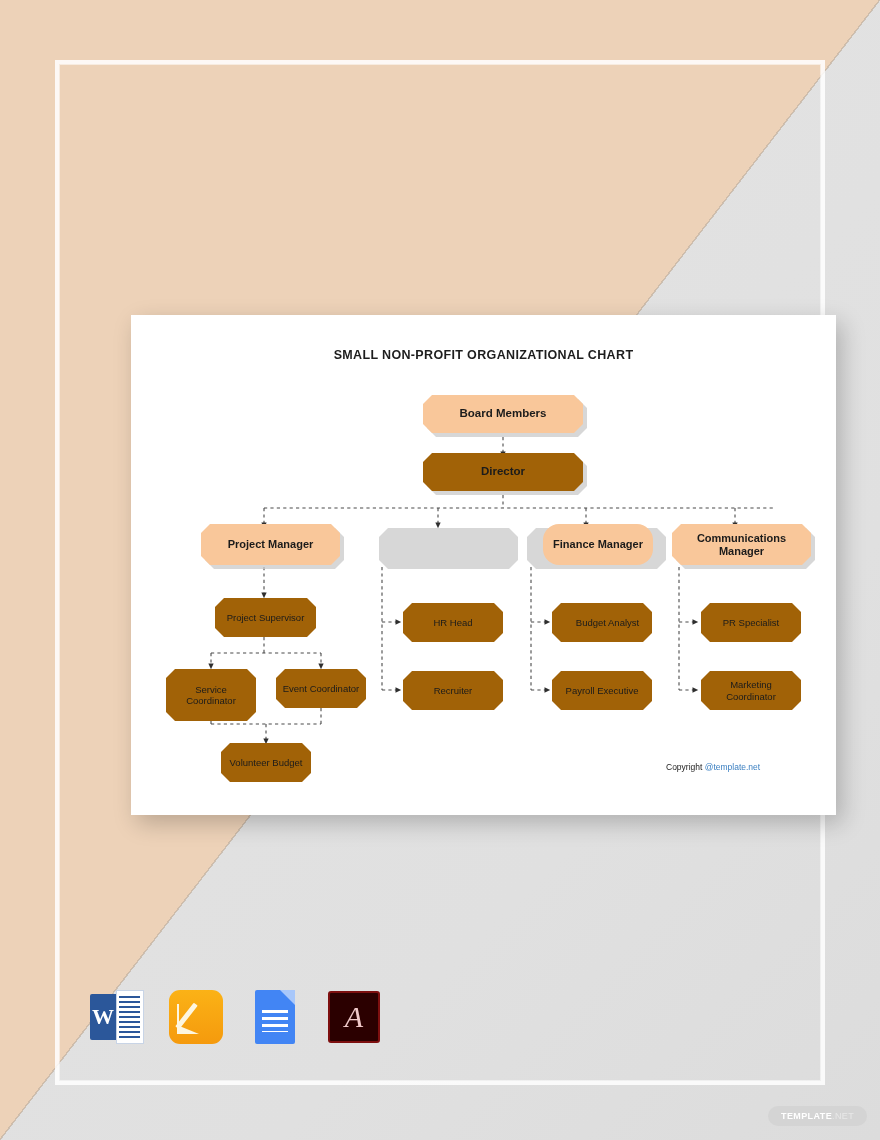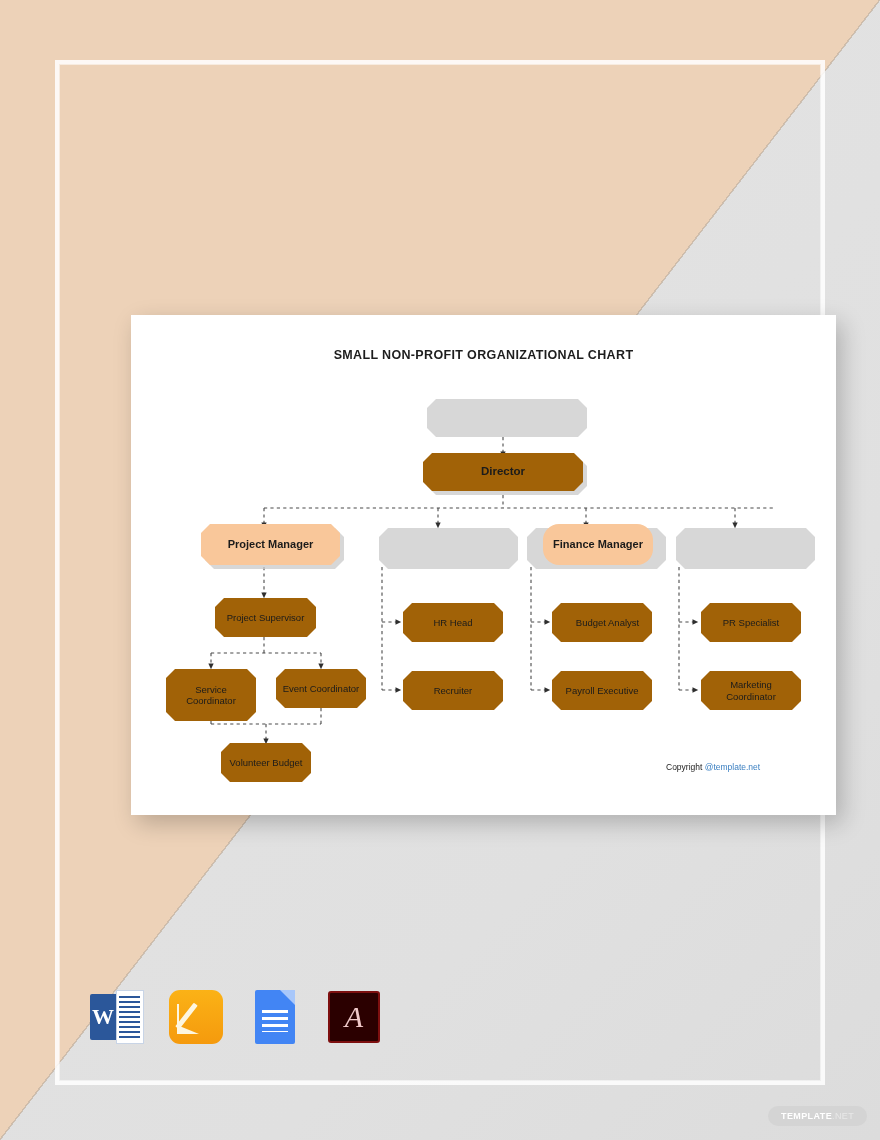--- a/index.html
+++ b/index.html
@@ -184,34 +184,40 @@
       </g>
     </svg>
 
     <div class="node-shadow" style="left:296px;top:84px;width:160px;height:38px;"></div>
     <div class="node-shadow" style="left:296px;top:142px;width:160px;height:38px;"></div>
     <div class="node-shadow" style="left:74px;top:213px;width:139px;height:41px;"></div>
     <div class="node-shadow" style="left:248px;top:213px;width:139px;height:41px;"></div>
     <div class="node-shadow" style="left:396px;top:213px;width:139px;height:41px;"></div>
     <div class="node-shadow" style="left:545px;top:213px;width:139px;height:41px;"></div>
 
+    <div class="node orange lvl1" style="left:292px;top:80px;width:160px;height:38px;">
+      <span class="lbl">Board Members</span>
+    </div>
 
     <div class="node gray lvl1" style="left:292px;top:138px;width:160px;height:38px;">
       <span class="lbl">Director</span>
     </div>
 
     <div class="node orange lvl2" style="left:70px;top:209px;width:139px;height:41px;">
       <span class="lbl">Project Manager</span>
     </div>
 
 
     <div class="node orange lvl2" style="left:412px;top:209px;width:110px;height:41px;border-radius:16px;">
       <span class="lbl">Finance Manager</span>
     </div>
 
+    <div class="node orange lvl2" style="left:541px;top:209px;width:139px;height:41px;">
+      <span class="lbl">Communications Manager</span>
+    </div>
 
     <div class="node gray lvl3" style="left:84px;top:283px;width:101px;height:39px;">
       <span class="lbl">Project Supervisor</span>
     </div>
 
     <div class="node gray lvl3" style="left:35px;top:354px;width:90px;height:52px;">
       <span class="lbl">Service Coordinator</span>
     </div>
 
     <div class="node gray lvl3" style="left:145px;top:354px;width:90px;height:39px;">

